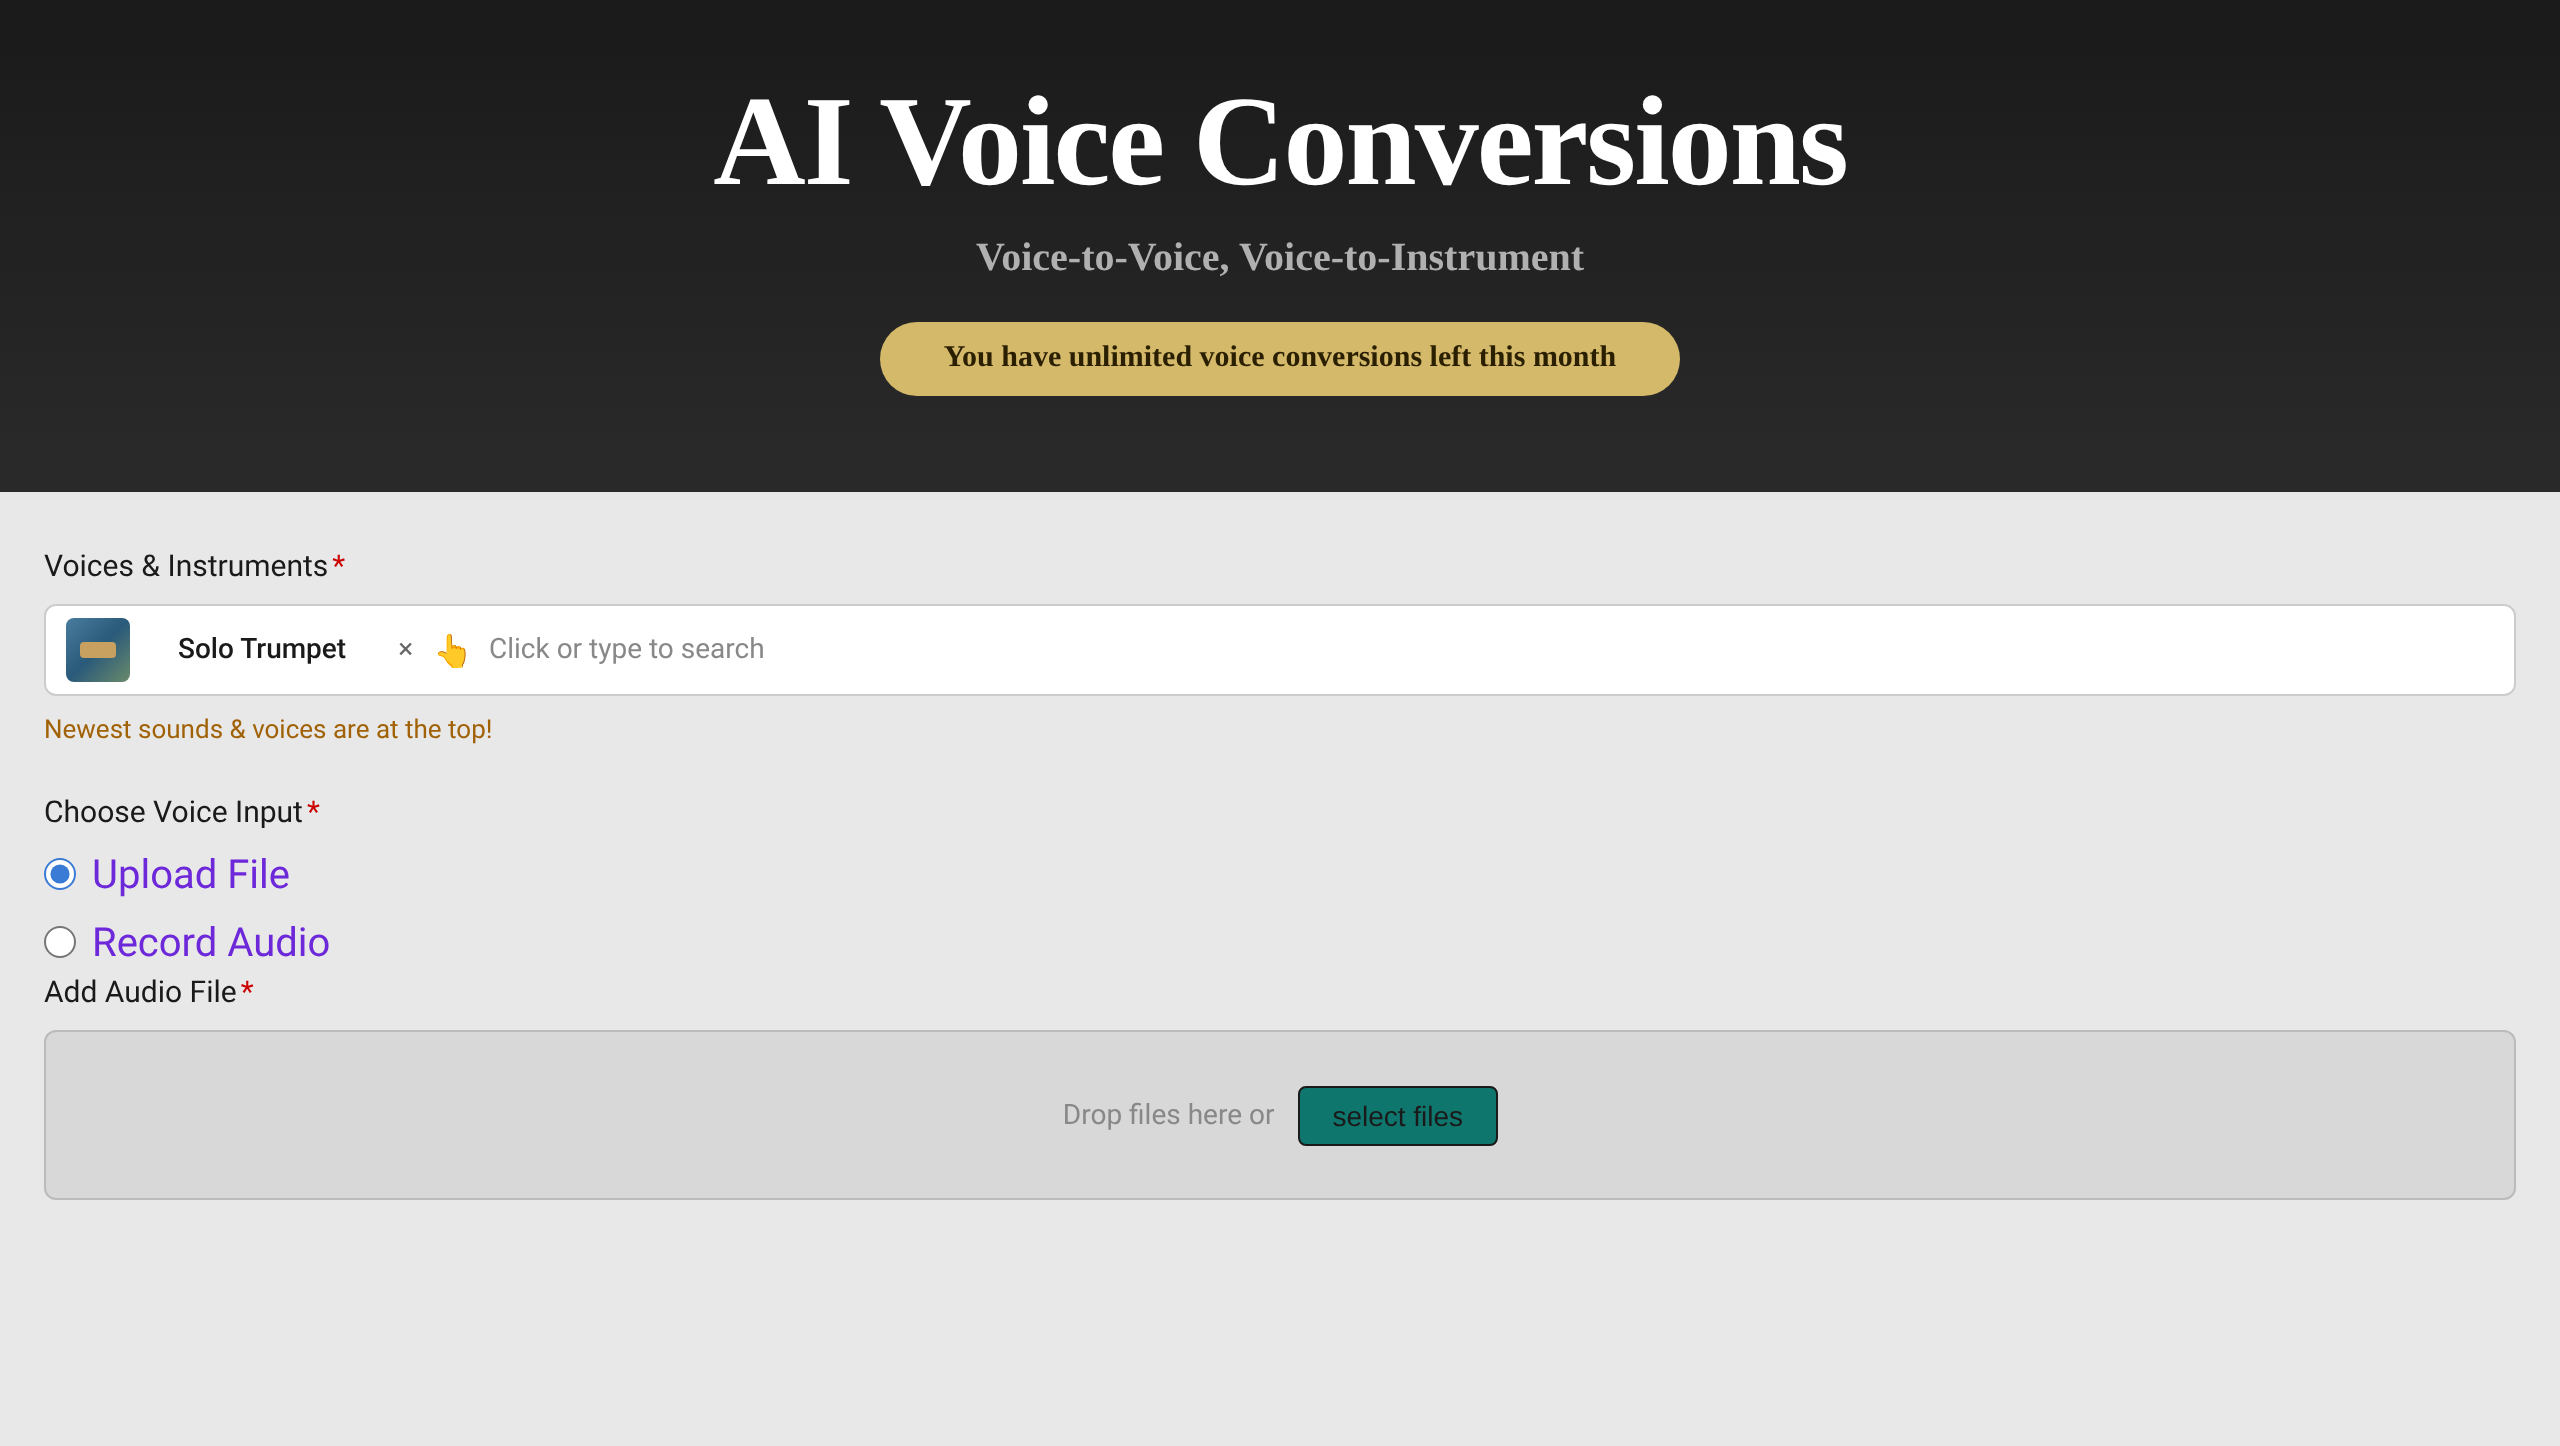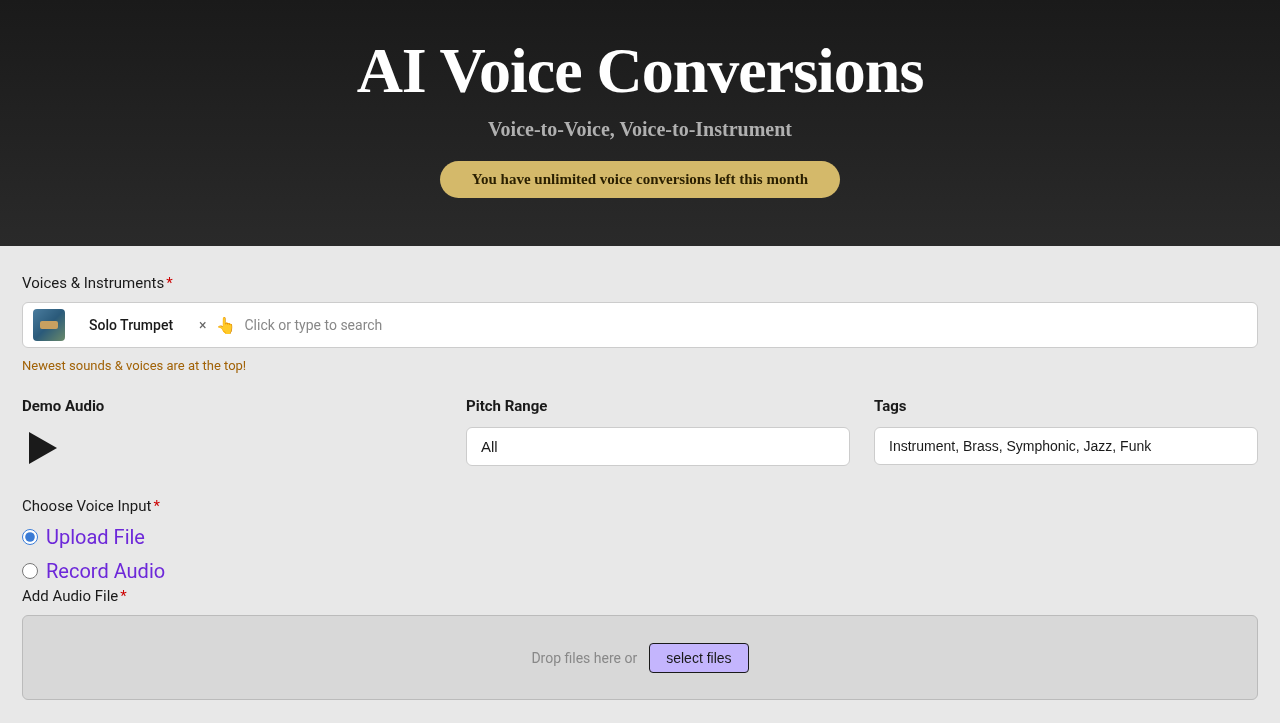--- a/index.html
+++ b/index.html
@@ -244,21 +244,21 @@
       gap: 12px;
       padding: 20px;
     }
 
     .dropzone-text {
       font-size: 14px;
       color: #888888;
     }
 
     .select-files-btn {
-      background: #c4b5fd;
+      background: #0f766e;
       border: 1.5px solid #1a1a1a;
       border-radius: 4px;
       padding: 6px 16px;
       font-size: 14px;
       color: #1a1a1a;
       cursor: pointer;
       font-weight: 500;
     }
   </style>
 </head>
@@ -281,39 +281,20 @@
       <div class="tag-thumbnail"></div>
       <span class="tag-label">Solo Trumpet</span>
       <span class="tag-close">×</span>
     </div>
     <span class="search-emoji">👆</span>
     <span class="search-placeholder">Click or type to search</span>
   </div>
 
   <div class="hint-text">Newest sounds &amp; voices are at the top!</div>
 
-  <div class="three-col">
-
-    <div>
-      <div class="col-label">Demo Audio</div>
-      <button class="play-btn">
-        <div class="play-triangle"></div>
-      </button>
-    </div>
-
-    <div>
-      <div class="col-label">Pitch Range</div>
-      <input class="dropdown-input" type="text" readonly="" value="All" style="">
-    </div>
-
-    <div>
-      <div class="col-label">Tags</div>
-      <input class="tags-input" type="text" readonly="" value="Instrument, Brass, Symphonic, Jazz, Funk" style="">
-    </div>
-  </div>
 
   <div class="voice-input-section">
     <div class="section-label">
       <span>Choose Voice Input</span><span class="required-star">*</span>
     </div>
     <div class="radio-group">
       <label class="radio-item">
         <input type="radio" name="voice_input" value="upload" checked="" style="">
         <span class="radio-label">Upload File</span>
       </label>

